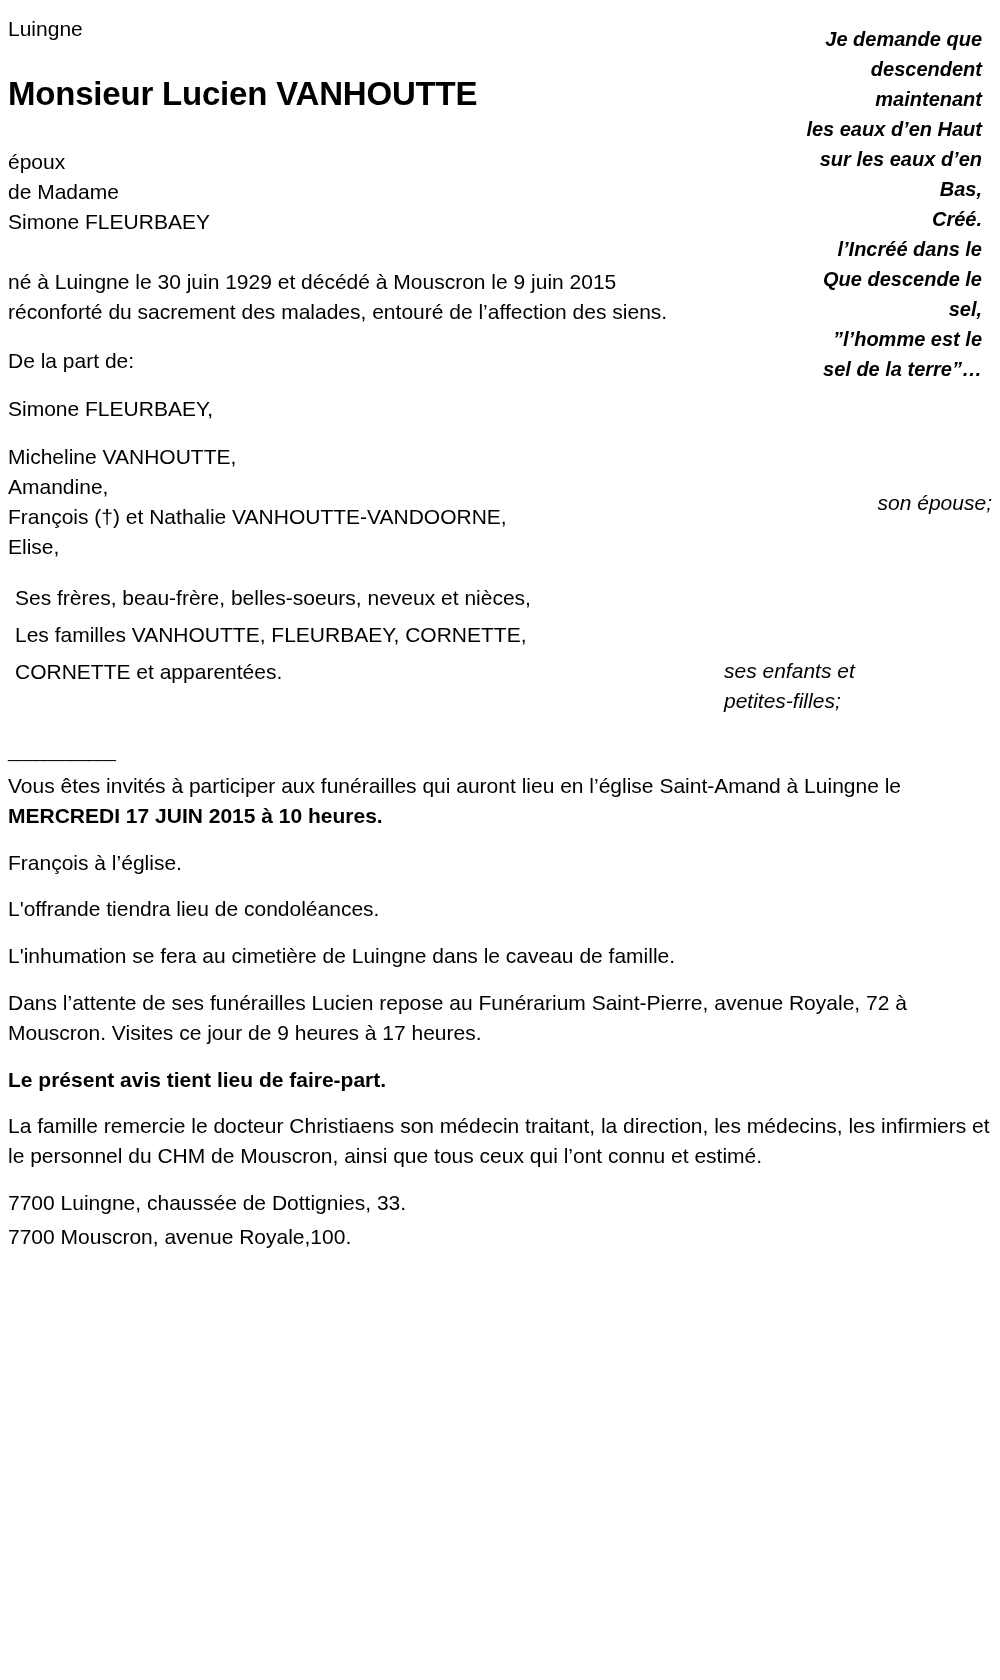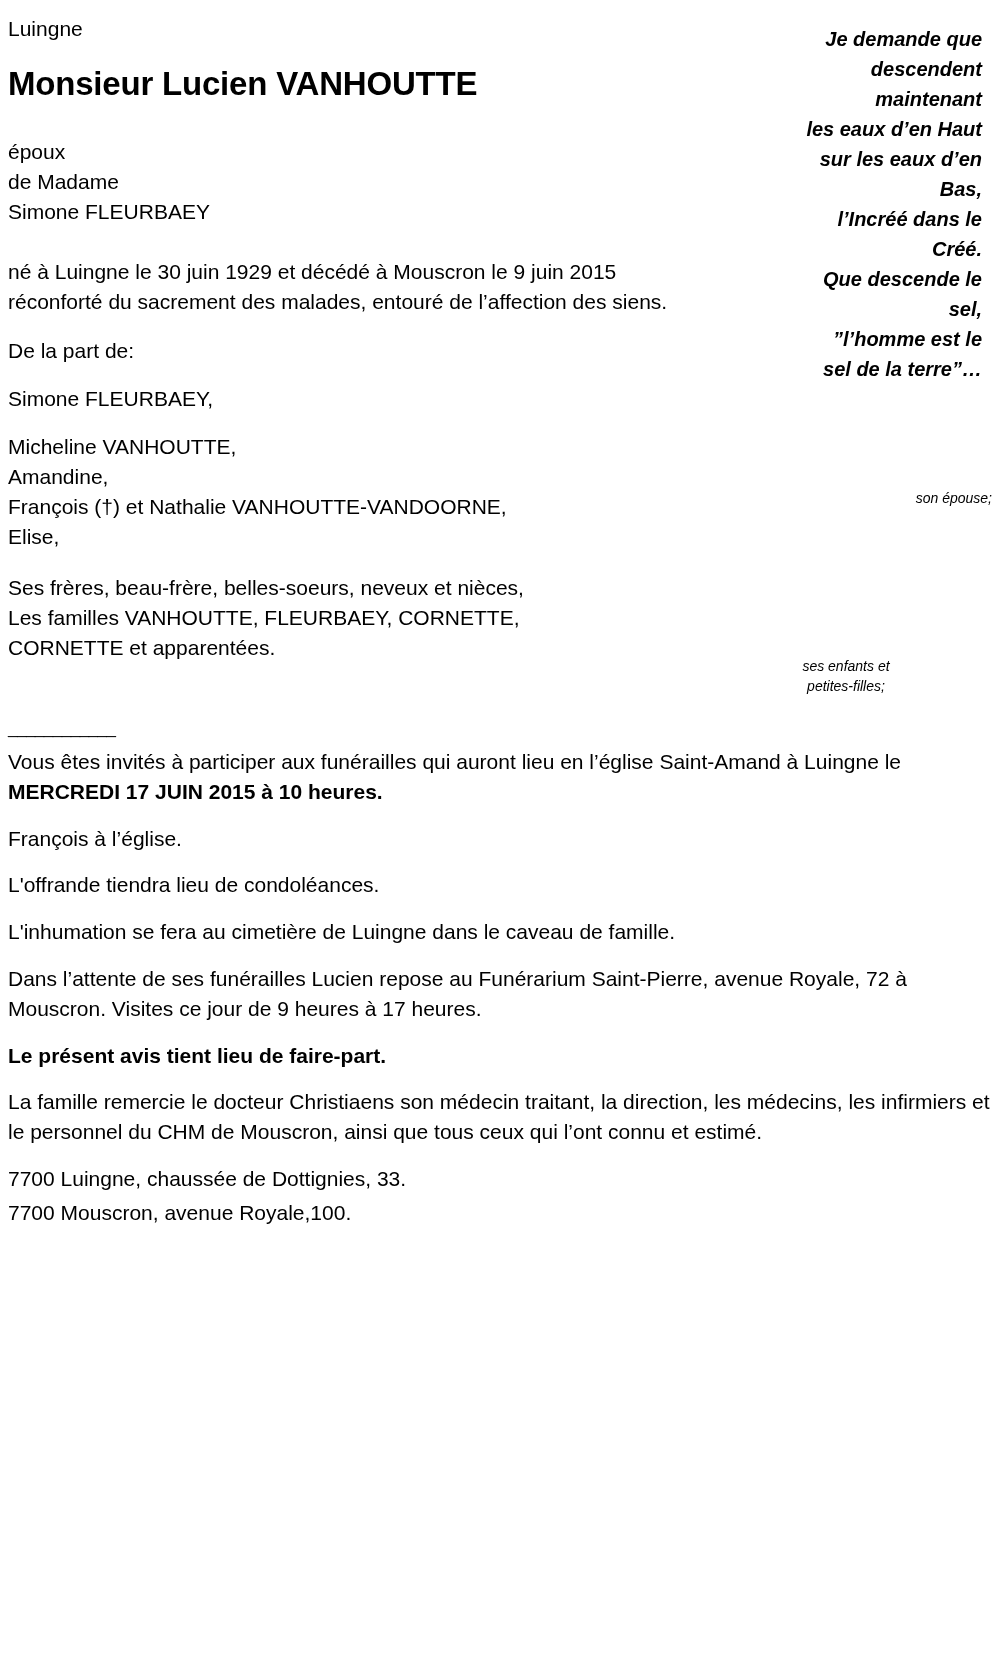--- a/index.html
+++ b/index.html
@@ -35,21 +35,21 @@
   .col-right {
     position: absolute;
     top: 0;
     right: 0;
     width: 268px;
     text-align: right;
   }
 
   .locality {
     font-size: 21px;
-    margin: 0 0 20px 0;
+    margin: 0 0 30px 0;
   }
   .deceased-name {
     font-size: 33px;
     font-weight: bold;
     letter-spacing: -0.2px;
     margin: 0 0 34px 0;
     line-height: 1.2;
   }
   .spouse-block {
     margin: 0 0 30px 0;
@@ -66,55 +66,55 @@
   .family-group {
     margin: 0 0 22px 0;
   }
   .family-group div {
     margin: 0;
   }
   .relatives {
     margin: 0;
   }
   .relatives div {
-    margin: 0;
+    margin: 7px;
   }
 
   
   .poem {
     font-style: italic;
     font-weight: bold;
     font-size: 20px;
     line-height: 1.5;
     margin: 10px;
   }
   .poem div {
     margin: 0;
   }
   .attribution {
     font-style: italic;
-    font-size: 14px;
+    font-size: 21px;
     line-height: 1.45;
     margin: 0;
   }
   .attribution div {
     margin: 0;
   }
   .attr-spouse {
     position: absolute;
     right: 0;
     top: 474px;
     text-align: right;
     width: 268px;
   }
   .attr-children {
     position: absolute;
-    right: 12px;
+    right: 0;
     top: 642px;
-    text-align: center;
+    text-align: left;
     width: 268px;
   }
 
   
   .lower {
     margin-top: 54px;
   }
   .divider {
     letter-spacing: -0.5px;
     margin: 0 0 6px 0;
@@ -174,22 +174,22 @@
     </div>
 
     <div class="col-right">
       <div class="poem">
         <div>Je demande que</div>
         <div>descendent</div>
         <div>maintenant</div>
         <div>les eaux d’en Haut</div>
         <div>sur les eaux d’en</div>
         <div>Bas,</div>
+        <div>Créé.</div>
         <div>l’Incréé dans le</div>
-        <div>Créé.</div>
         <div>Que descende le</div>
         <div>sel,</div>
         <div>”l’homme est le</div>
         <div>sel de la terre”…</div>
       </div>
     </div>
 
     <div class="attribution attr-spouse">
       <div>son épouse;</div>
     </div>

